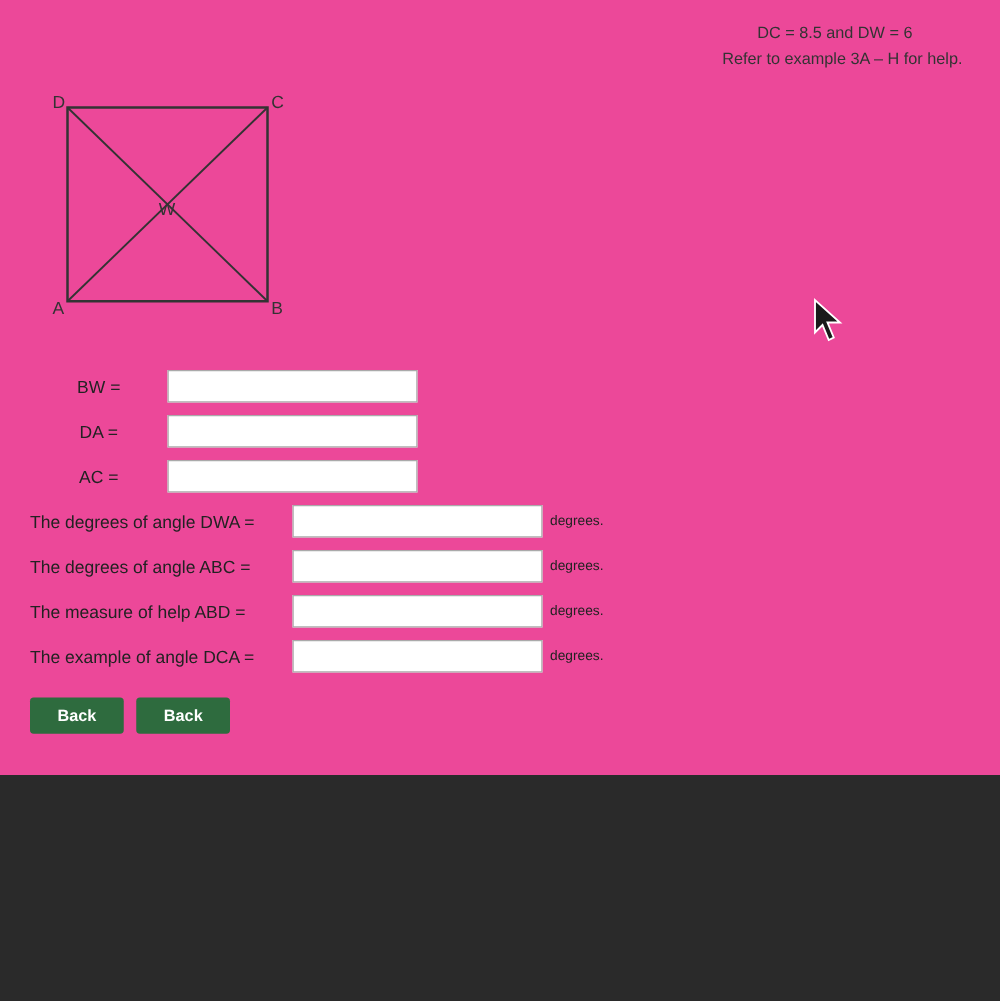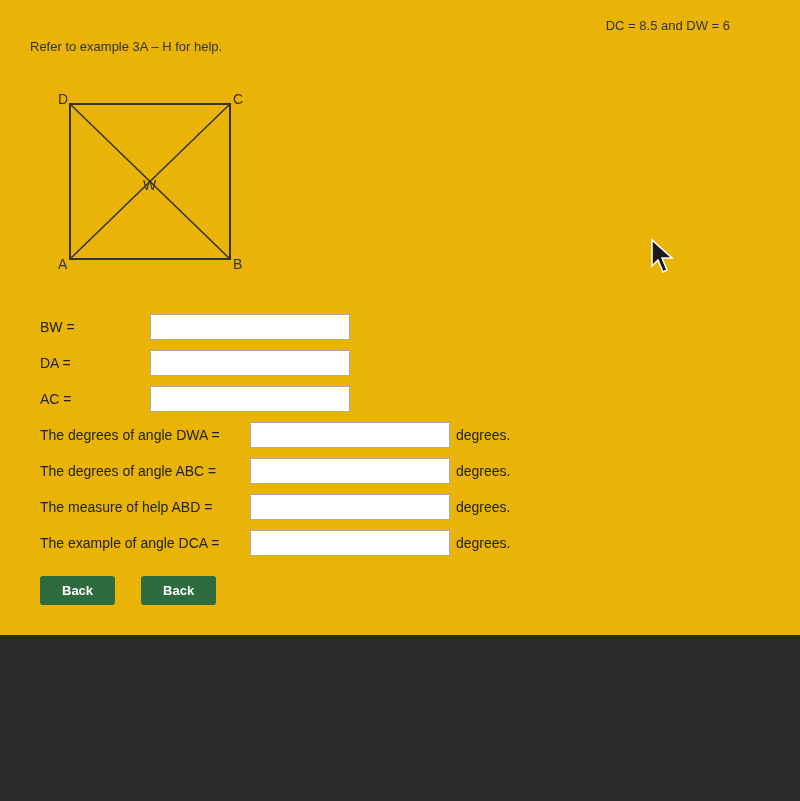--- a/index.html
+++ b/index.html
@@ -9,39 +9,40 @@
       font-family: Arial, sans-serif;
       width: 800px;
       height: 801px;
       overflow: hidden;
       display: flex;
       align-items: flex-start;
       justify-content: center;
     }
 
     .page-container {
-      background-color: #eab308;
+      background-color: #ec4899;
       width: 800px;
       min-height: 620px;
-      padding: 18px 30px 30px 30px;
+      padding: 18px 30px 30px 14px;
       position: relative;
     }
 
     .header-info {
       font-size: 13px;
       color: #333;
       margin-bottom: 6px;
       text-align: right;
       padding-right: 40px;
     }
 
     .refer-text {
       font-size: 13px;
       color: #333;
-      margin-bottom: 30px;
+      margin-bottom: 12px;
+      text-align: right;
     }
 
     .diagram-area {
       margin-left: 10px;
       margin-bottom: 20px;
     }
 
     svg.square-diagram {
       display: block;
     }
@@ -53,20 +54,21 @@
     .field-row {
       display: flex;
       align-items: center;
       margin-bottom: 10px;
     }
 
     .field-label {
       font-size: 14px;
       color: #222;
       min-width: 110px;
+      text-align: center;
     }
 
     .field-label-long {
       font-size: 14px;
       color: #222;
       min-width: 210px;
     }
 
     .text-input {
       border: 1px solid #aaa;
@@ -82,28 +84,28 @@
       border: 1px solid #aaa;
       background: #fff;
       height: 26px;
       width: 200px;
       font-size: 13px;
       padding: 2px 4px;
       outline: none;
     }
 
     .degrees-label {
-      font-size: 14px;
+      font-size: 11px;
       color: #222;
       margin-left: 6px;
     }
 
     .buttons-row {
       display: flex;
-      gap: 26px;
+      gap: 10px;
       margin-top: 20px;
       margin-left: 10px;
     }
 
     .btn {
       padding: 7px 22px;
       font-size: 13px;
       font-weight: bold;
       color: #fff;
       background-color: #2e6b3e;

